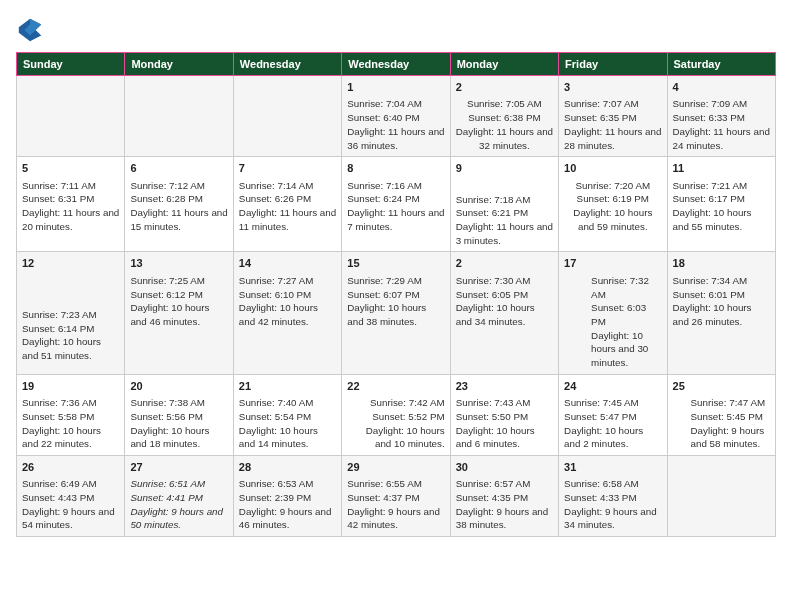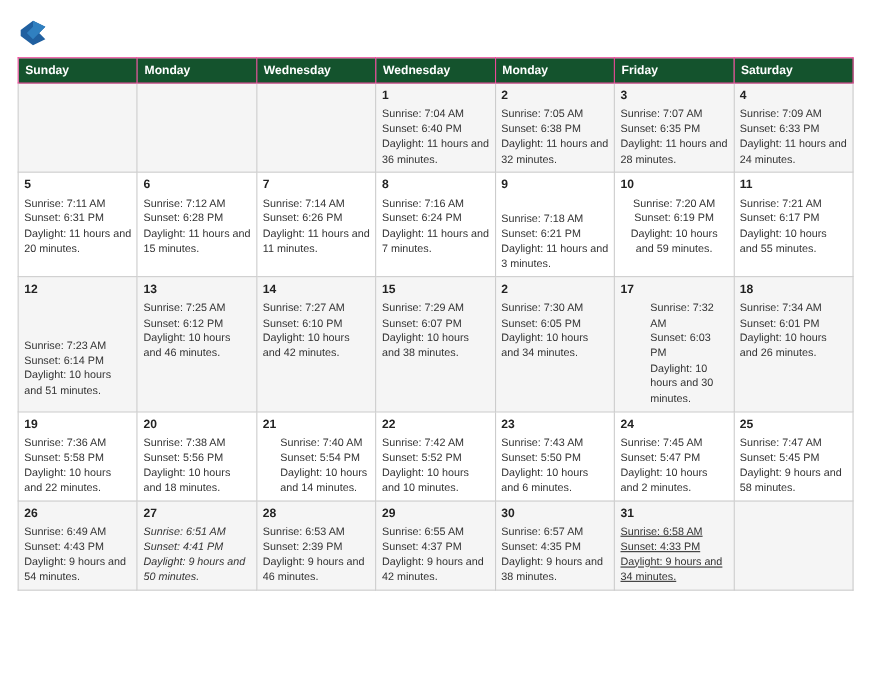--- a/index.html
+++ b/index.html
@@ -125,21 +125,21 @@
         <td class="empty-cell"></td>
         <td class="empty-cell"></td>
         <td>
           <div class="day-number">1</div>
           <div class="day-info" style="white-space: pre-line;">Sunrise: 7:04 AM
 Sunset: 6:40 PM
 Daylight: 11 hours and 36 minutes.</div>
         </td>
         <td>
           <div class="day-number">2</div>
-          <div class="day-info" style="white-space: pre-line;">Sunrise: 7:05 AM
+          <div class="day-info" style="white-space: pre-line; text-align: center;">Sunrise: 7:05 AM
 Sunset: 6:38 PM
 Daylight: 11 hours and 32 minutes.</div>
         </td>
         <td>
           <div class="day-number">3</div>
           <div class="day-info" style="white-space: pre-line;">Sunrise: 7:07 AM
 Sunset: 6:35 PM
 Daylight: 11 hours and 28 minutes.</div>
         </td>
         <td>
@@ -245,45 +245,45 @@
 Daylight: 10 hours and 22 minutes.</div>
         </td>
         <td>
           <div class="day-number">20</div>
           <div class="day-info" style="white-space: pre-line;">Sunrise: 7:38 AM
 Sunset: 5:56 PM
 Daylight: 10 hours and 18 minutes.</div>
         </td>
         <td>
           <div class="day-number">21</div>
-          <div class="day-info" style="white-space: pre-line; margin-left: 16px;">Sunrise: 7:40 AM
+          <div class="day-info" style="white-space: pre-line;">Sunrise: 7:40 AM
 Sunset: 5:54 PM
 Daylight: 10 hours and 14 minutes.</div>
         </td>
         <td>
           <div class="day-number">22</div>
-          <div class="day-info" style="white-space: pre-line;">Sunrise: 7:42 AM
+          <div class="day-info" style="white-space: pre-line; text-align: right;">Sunrise: 7:42 AM
 Sunset: 5:52 PM
 Daylight: 10 hours and 10 minutes.</div>
         </td>
         <td>
           <div class="day-number">23</div>
           <div class="day-info" style="white-space: pre-line;">Sunrise: 7:43 AM
 Sunset: 5:50 PM
 Daylight: 10 hours and 6 minutes.</div>
         </td>
         <td>
           <div class="day-number">24</div>
           <div class="day-info" style="white-space: pre-line;">Sunrise: 7:45 AM
 Sunset: 5:47 PM
 Daylight: 10 hours and 2 minutes.</div>
         </td>
         <td>
           <div class="day-number">25</div>
-          <div class="day-info" style="white-space: pre-line;">Sunrise: 7:47 AM
+          <div class="day-info" style="white-space: pre-line; margin-left: 18px;">Sunrise: 7:47 AM
 Sunset: 5:45 PM
 Daylight: 9 hours and 58 minutes.</div>
         </td>
       </tr>
       <tr>
         <td>
           <div class="day-number">26</div>
           <div class="day-info" style="white-space: pre-line;">Sunrise: 6:49 AM
 Sunset: 4:43 PM
 Daylight: 9 hours and 54 minutes.</div>
@@ -307,20 +307,20 @@
 Daylight: 9 hours and 42 minutes.</div>
         </td>
         <td>
           <div class="day-number">30</div>
           <div class="day-info" style="white-space: pre-line;">Sunrise: 6:57 AM
 Sunset: 4:35 PM
 Daylight: 9 hours and 38 minutes.</div>
         </td>
         <td>
           <div class="day-number">31</div>
-          <div class="day-info" style="white-space: pre-line; text-decoration: underline;">Sunrise: 6:58 AM
+          <div class="day-info" style="white-space: pre-line;">Sunrise: 6:58 AM
 Sunset: 4:33 PM
 Daylight: 9 hours and 34 minutes.</div>
         </td>
         <td class="empty-cell"></td>
       </tr>
     </tbody>
 </table>
 
 </body></html>

